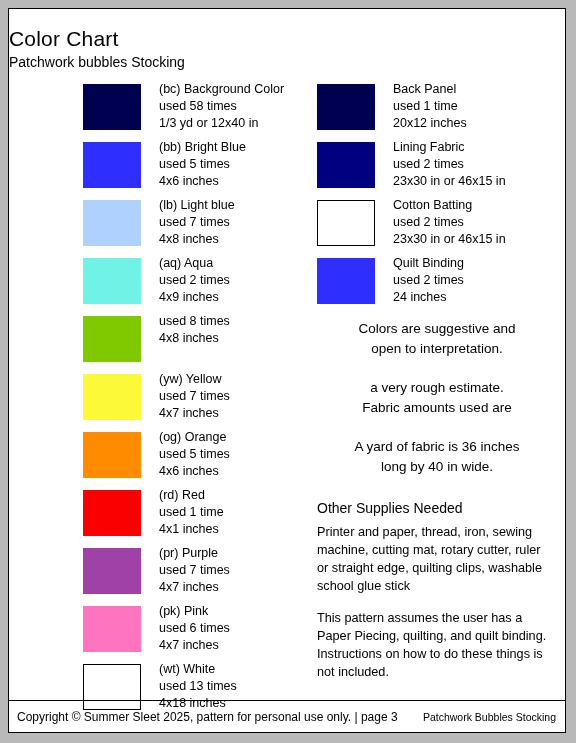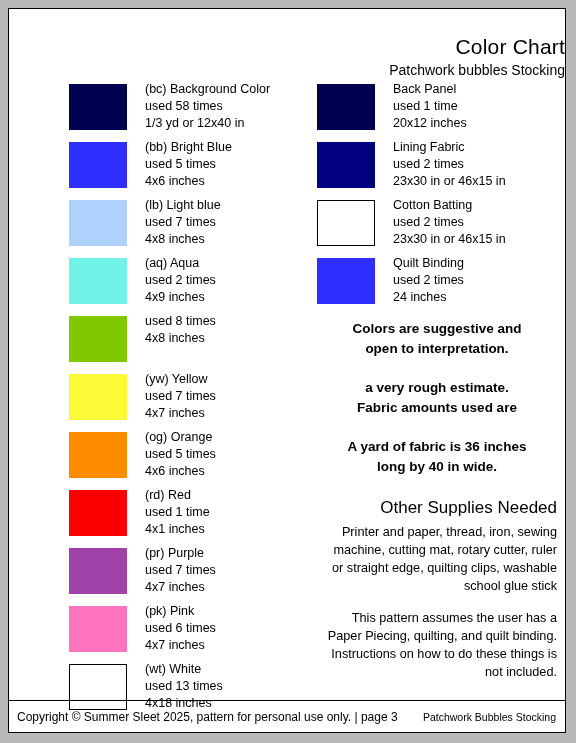--- a/index.html
+++ b/index.html
@@ -20,22 +20,22 @@
     top: 8px;
     width: 558px;
     height: 725px;
     background: #ffffff;
     border: 1px solid #000000;
     box-sizing: border-box;
   }
 
   
   .header {
-    text-align: right;
-    padding-top: 26px;
+    text-align: left;
+    padding-top: 18px;
   }
   .title {
     font-size: 21px;
     line-height: 24px;
     letter-spacing: .2px;
   }
   .subtitle {
     font-size: 14px;
     line-height: 20px;
     margin-top: 1px;
@@ -46,21 +46,21 @@
     position: absolute;
     left: 0;
     top: 72px;
     width: 100%;
     height: 622px;
   }
   .col {
     position: absolute;
     top: 0;
   }
-  .col-left  { left: 60px;  width: 230px; }
+  .col-left  { left: 74px;  width: 230px; }
   .col-right { left: 308px; width: 240px; }
 
   
   .swatch-row {
     position: relative;
     height: 58px;
   }
   .swatch {
     position: absolute;
     left: 0;
@@ -82,33 +82,32 @@
     font-size: 12.5px;
     line-height: 17px;
     white-space: nowrap;
   }
 
   
   .notes {
     text-align: center;
     font-size: 13.5px;
     line-height: 20px;
-    font-weight: bold;
   }
   .note-block { margin-bottom: 19px; }
   .note-block:first-child { margin-top: 6px; }
 
   .section-heading {
-    text-align: right;
-    font-size: 17px;
+    text-align: left;
+    font-size: 14px;
     line-height: 24px;
     margin-bottom: 3px;
   }
   .section-body {
-    text-align: right;
+    text-align: left;
     font-size: 12.7px;
     line-height: 18px;
   }
   .section {
     margin-bottom: 14px;
   }
 
   
   .footer {
     position: absolute;

